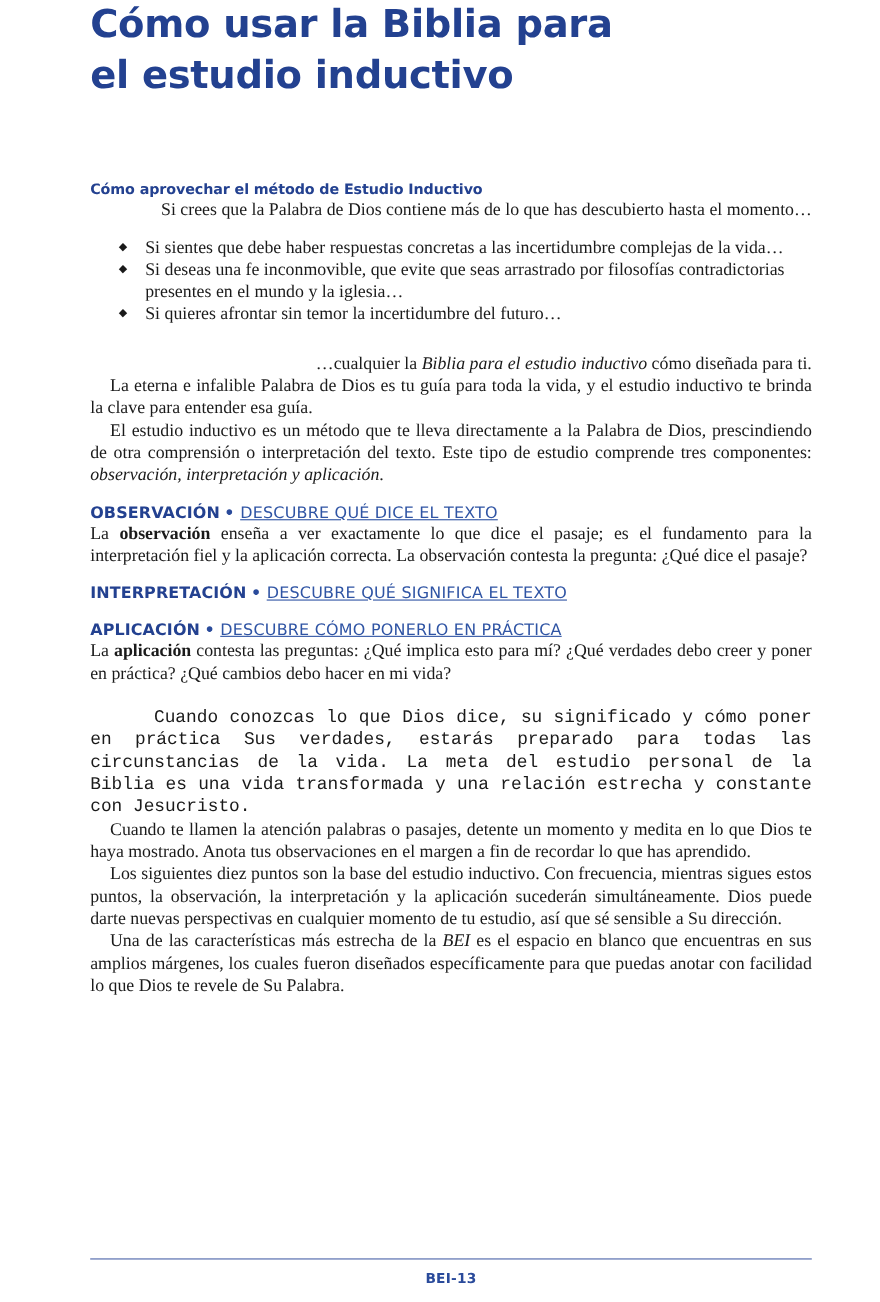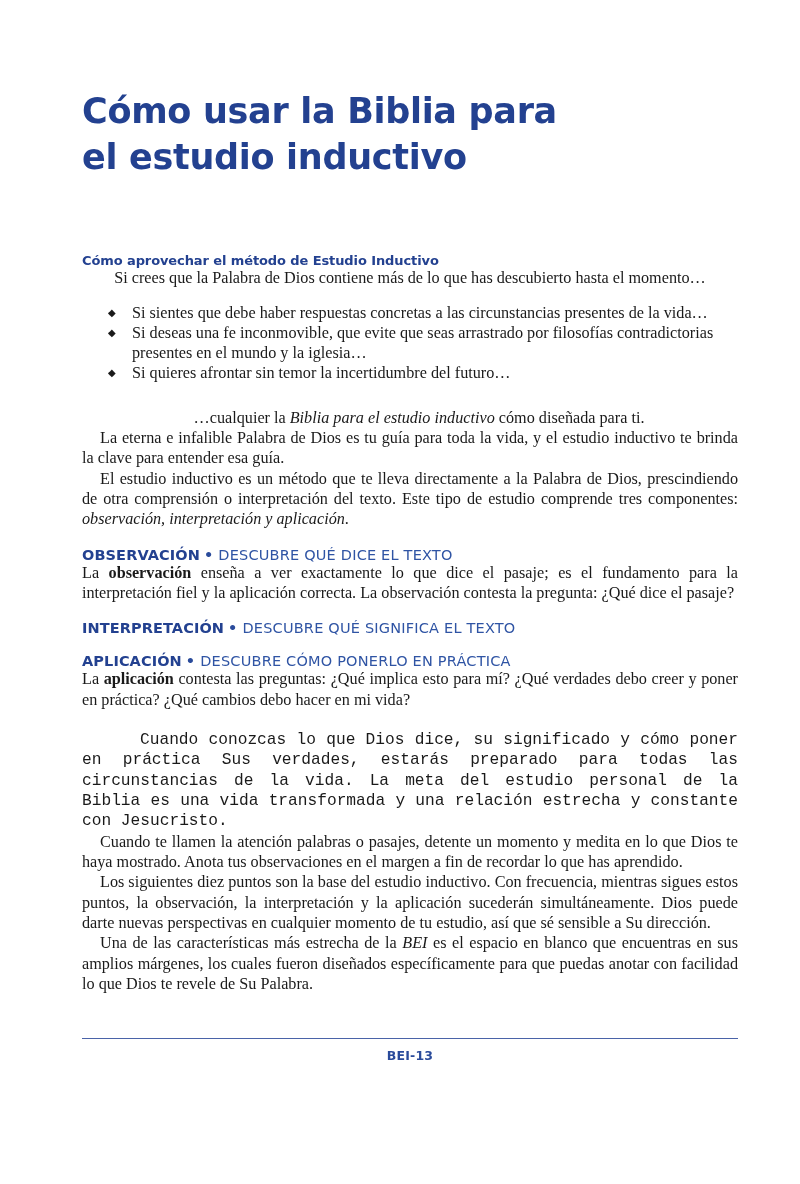--- a/index.html
+++ b/index.html
@@ -25,21 +25,20 @@
 
   
   .doc-title {
     font-family: "DejaVu Sans", "Liberation Sans", sans-serif;
     font-weight: bold;
     font-size: 35px;
     line-height: 1.32;
     color: #234190;
     letter-spacing: -0.3px;
     margin: 0;
-    padding-top: 88px;
     max-width: 480px;
   }
 
   
   .sub-head {
     font-family: "DejaVu Sans", "Liberation Sans", sans-serif;
     font-weight: bold;
     font-size: 13px;
     color: #234190;
     margin: 0;
@@ -50,21 +49,21 @@
   .body-text {
     font-family: "Liberation Serif", "DejaVu Serif", serif;
     font-size: 16.2px;
     line-height: 1.255;
     color: #1a1a1a;
     margin: 0;
     text-align: justify;
     text-justify: inter-word;
     hyphens: manual;
   }
-  .body-text.no-just { text-align: center; }
+  .body-text.no-just { text-align: right; }
   .indent-sm { text-indent: 18px; }
   .indent-lg { text-indent: 58px; font-family: Liberation Mono, monospace; }
 
   .bold-run { font-weight: bold; }
   .ital { font-style: italic; }
 
   
   .bullet-list {
     list-style: none;
     margin: 0;
@@ -103,35 +102,36 @@
   }
   .comp-head .sep {
     font-weight: bold;
     color: #2a4b9b;
     padding: 0 5px 0 4px;
   }
   .comp-head .tagline {
     font-weight: normal;
     color: #2f54a4;
     letter-spacing: 0.2px;
+    text-decoration: underline;
   }
 
   
   .gap-intro   { height: 73px; }
   .gap-list    { height: 14px; }
   .gap-after-list { height: 24px; }
   .gap-block   { height: 17px; }
   .gap-big     { height: 20px; }
 
   
   .footer {
     position: absolute;
     left: 82px;
     width: 656px;
-    top: 1038px;
+    top: 1144px;
   }
   .footer-rule {
     height: 1px;
     background: #4a63a8;
     width: 100%;
   }
   .footer-label {
     font-family: "DejaVu Sans", "Liberation Sans", sans-serif;
     font-weight: bold;
     font-size: 12.5px;
@@ -156,21 +156,21 @@
     <div class="gap-intro"></div>
 
     <h2 class="sub-head">Cómo aprovechar el método de Estudio Inductivo</h2>
     <p class="body-text no-just">Si crees que la Palabra de Dios contiene más de lo que has descubierto hasta el momento…</p>
 
     <div class="gap-list"></div>
 
     <ul class="bullet-list">
       <li>
         <span class="bullet-glyph">◆</span>
-        <span>Si sientes que debe haber respuestas concretas a las circunstancias presentes de la vida…</span>
+        <span>Si sientes que debe haber respuestas concretas a las incertidumbre complejas de la vida…</span>
       </li>
       <li>
         <span class="bullet-glyph">◆</span>
         <span>Si deseas una fe inconmovible, que evite que seas arrastrado por filosofías contradictorias presentes en el mundo y la iglesia…</span>
       </li>
       <li>
         <span class="bullet-glyph">◆</span>
         <span>Si quieres afrontar sin temor la incertidumbre del futuro…</span>
       </li>
     </ul>

